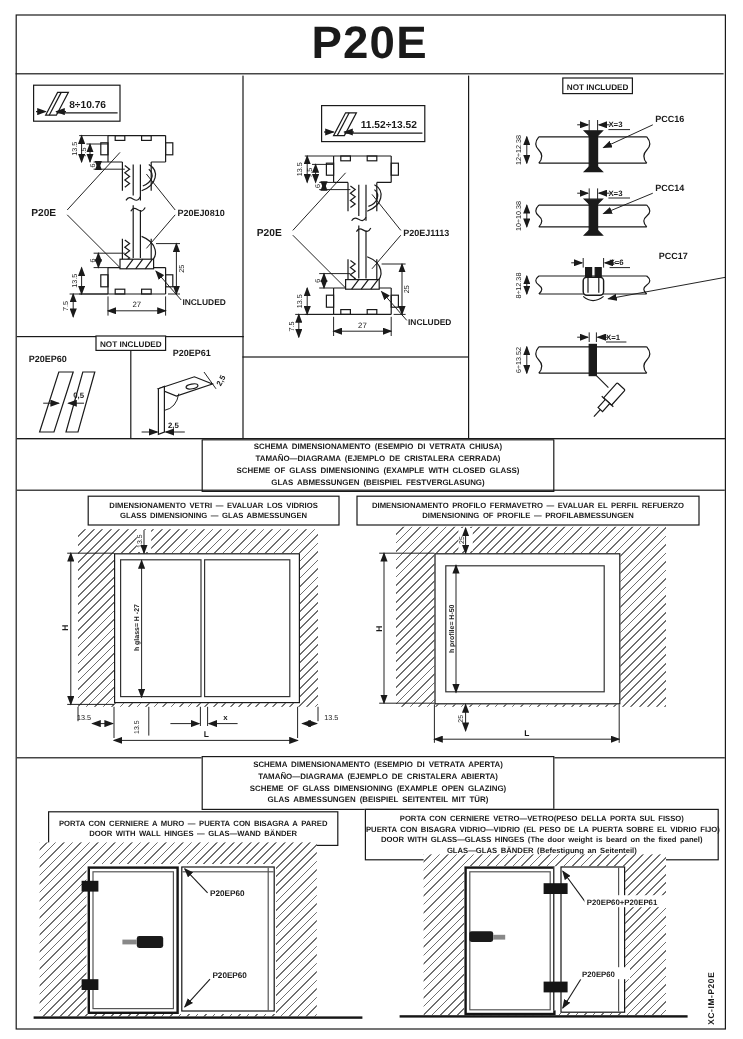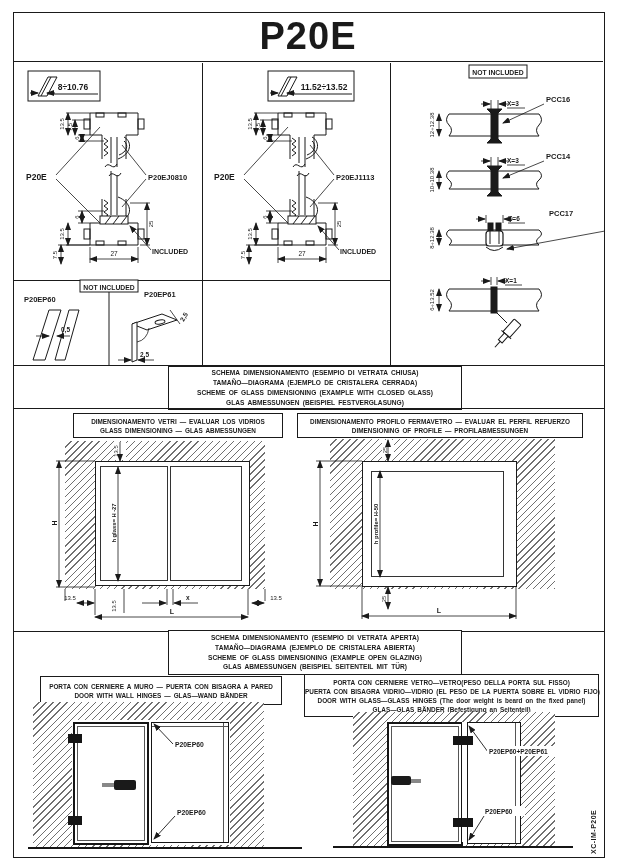--- a/index.html
+++ b/index.html
@@ -102,21 +102,21 @@
       <text font-size="6" text-anchor="middle" transform="rotate(-90 58 64)" x="58" y="64">7.5</text>
       <text font-size="6" text-anchor="middle" transform="rotate(-90 65 75)" x="65" y="75">6</text>
       <text font-size="6" text-anchor="middle" transform="rotate(-90 65 154)" x="65" y="154">6</text>
       <text font-size="6" text-anchor="middle" transform="rotate(-90 50 171)" x="50" y="171">13.5</text>
       <text font-size="6" text-anchor="middle" transform="rotate(-90 43 192)" x="43" y="192">7.5</text>
       <text font-size="6" text-anchor="middle" transform="rotate(-90 139 161)" x="139" y="161">25</text>
       <text x="100" y="193" font-size="6.5" text-anchor="middle">27</text>
     </svg>
   </div>
 
-  <div class="cell b-bottom" style="left:202px;top:63px;width:188px;height:217px;">
+  <div class="cell b-bottom" style="left:202px;top:80px;width:188px;height:217px;">
     <svg width="188" height="217" viewBox="0 0 188 217">
       <defs>
           <marker id="mB" markerWidth="8" markerHeight="6" refX="7" refY="3" orient="auto-start-reverse" markerUnits="userSpaceOnUse">
             <path d="M0,0L8,3L0,6Z" fill="#1a1a1a"></path>
           </marker>
         </defs>
       <g stroke="#1a1a1a" stroke-width="1" fill="none">
         <g>
           <rect x="66" y="8" width="86" height="30" fill="#fff"></rect>
           <polygon points="76,33 86,14 95,14 85,33"></polygon>

